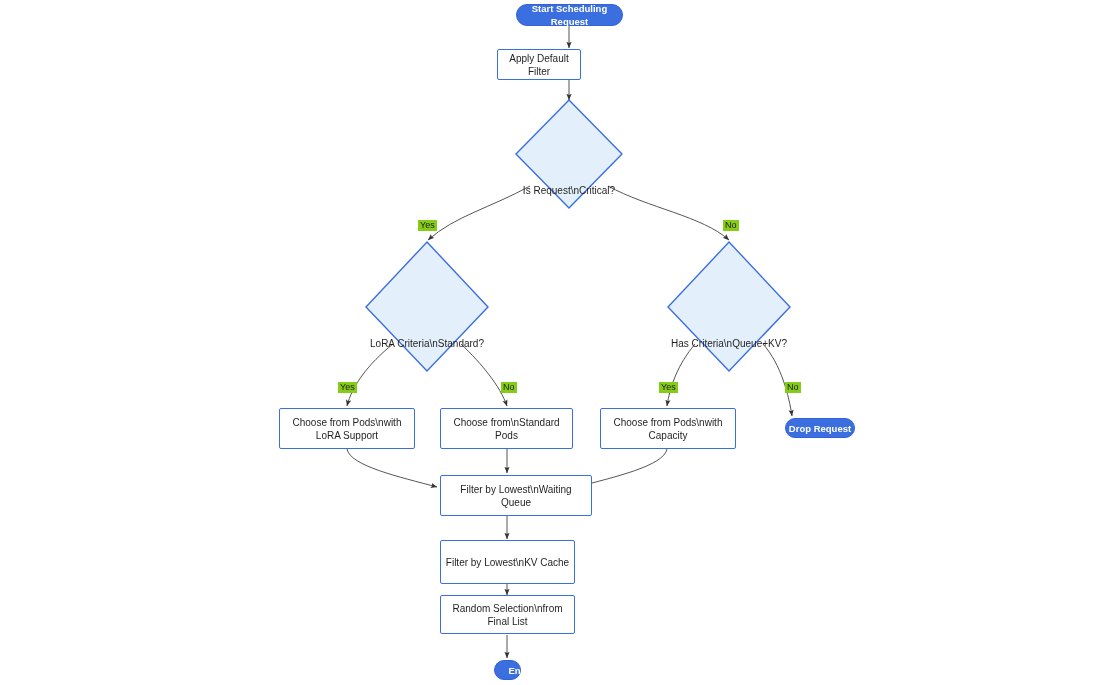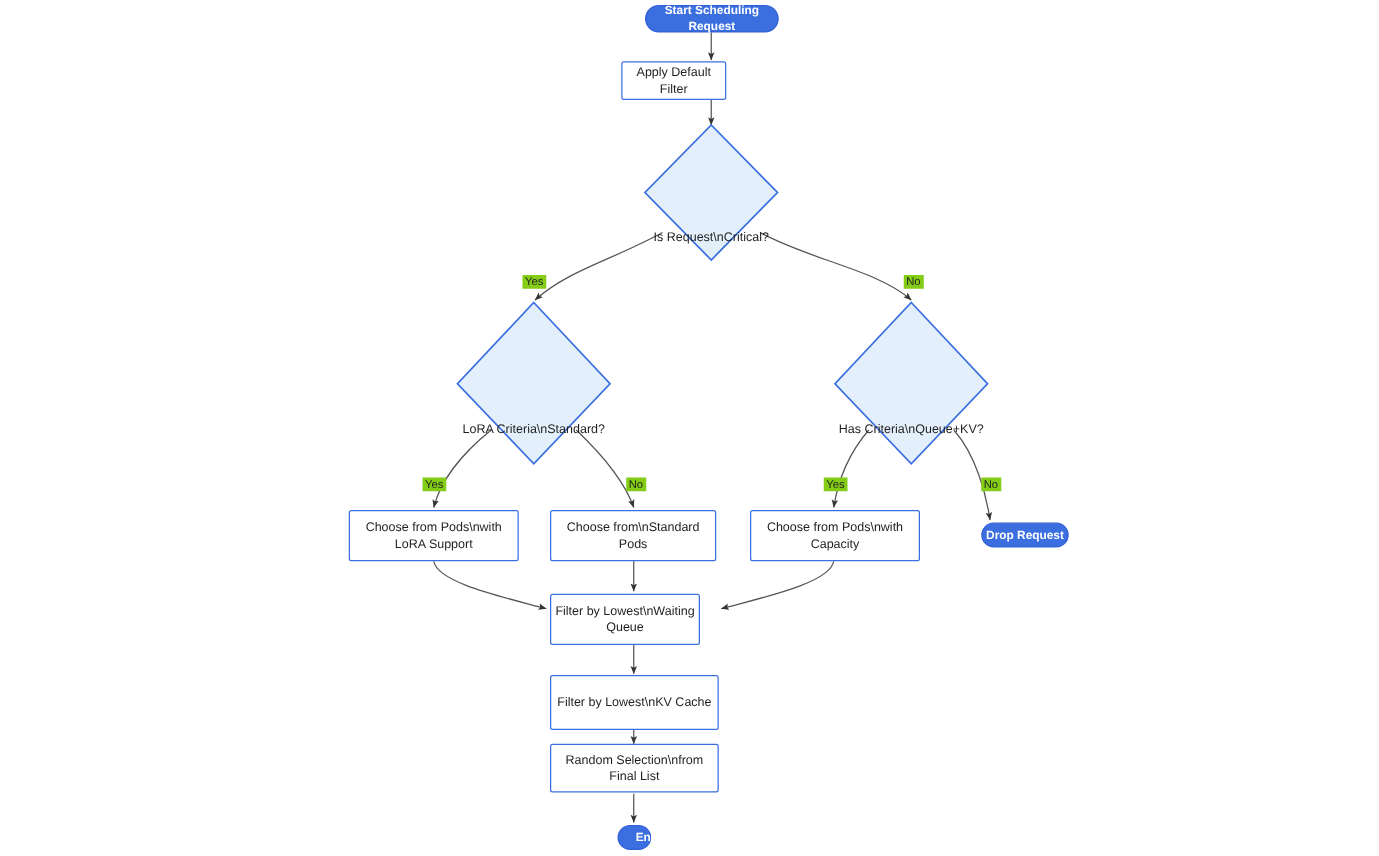--- a/index.html
+++ b/index.html
@@ -150,21 +150,21 @@
 
 <div class="node proc" style="left:600px; top:408px; width:136px; height:41px;">
   <span>Choose from Pods\nwith
 Capacity</span>
 </div>
 
 <div class="node terminal" style="left:757px; top:418px; width:70px; height:20px;margin-left:28px;">
   <span>Drop Request</span>
 </div>
 
-<div class="node proc" style="left:440px; top:475px; width:120px; height:41px;">
+<div class="node proc" style="left:440px; top:475px; width:152px; height:41px;">
   <span>Filter by Lowest\nWaiting
 Queue</span>
 </div>
 
 <div class="node proc" style="left:440px; top:540px; width:135px; height:44px;">
   <span>Filter by Lowest\nKV Cache</span>
 </div>
 
 <div class="node proc" style="left:440px; top:595px; width:135px; height:39px;">
   <span>Random Selection\nfrom

